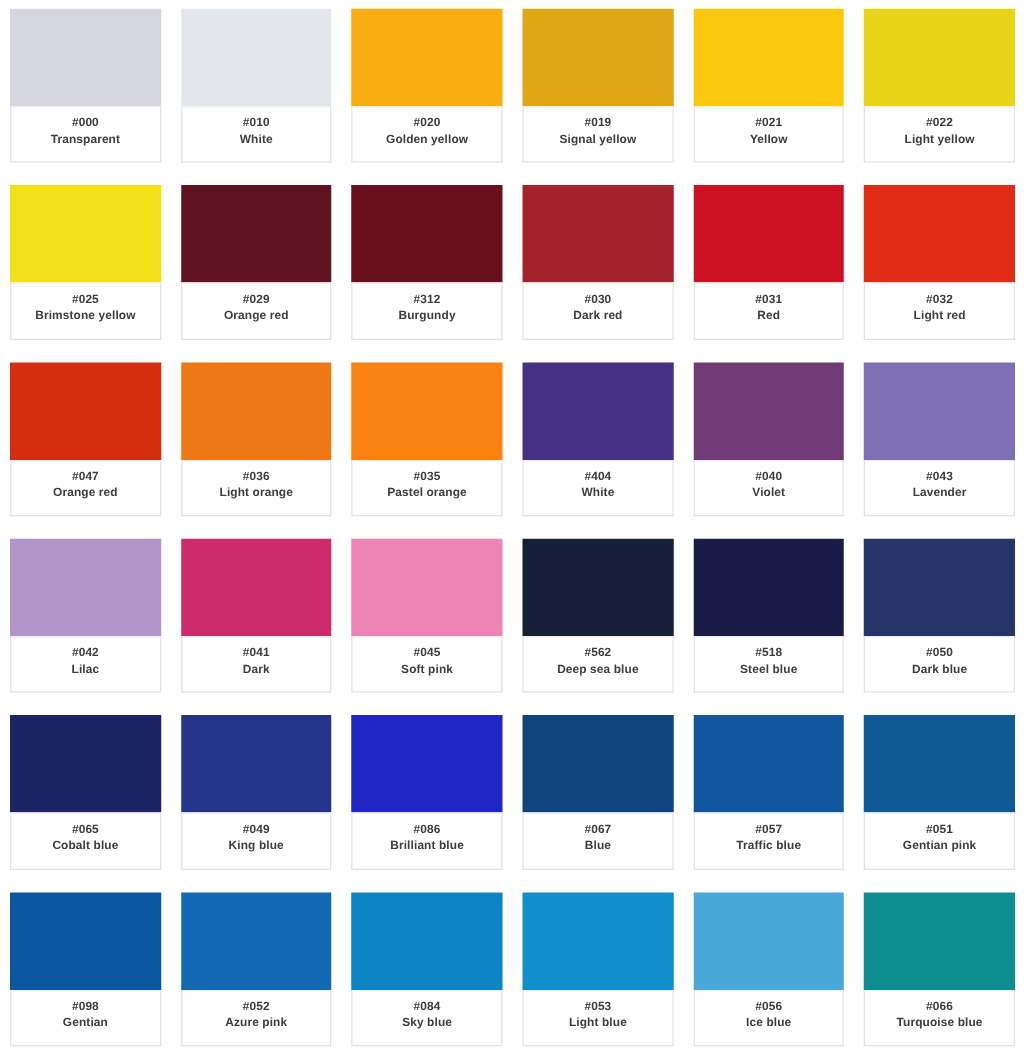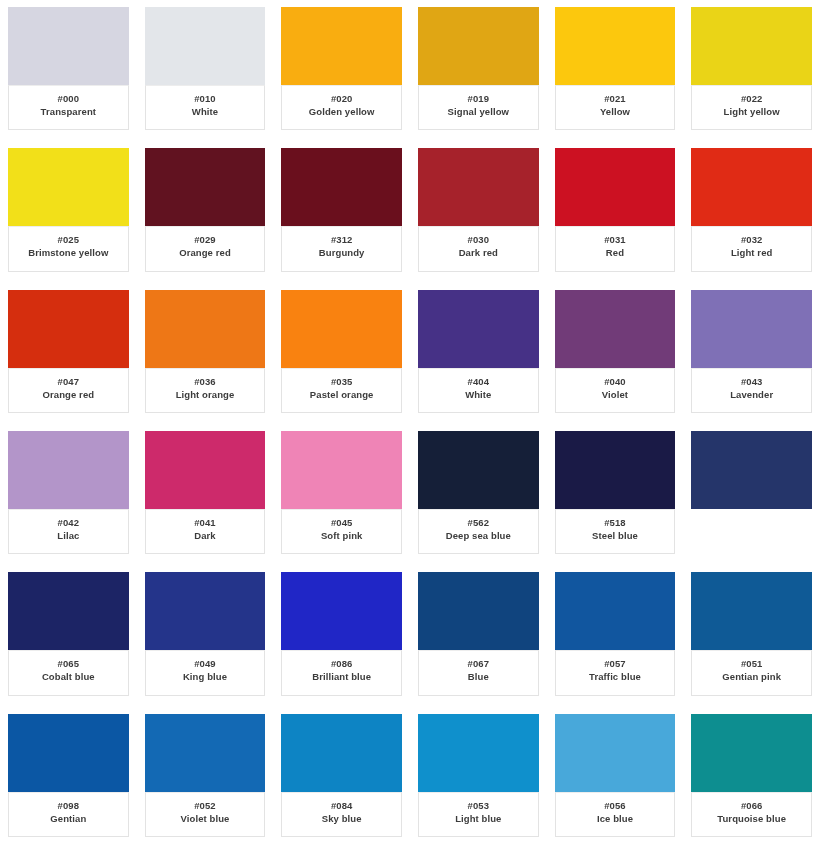--- a/index.html
+++ b/index.html
@@ -231,20 +231,24 @@
     </div>
     <div class="swatch-card">
       <div class="swatch-chip" style="background: rgb(26, 26, 70);"></div>
       <div class="swatch-label-plate">
         <div class="swatch-code">#518</div>
         <div class="swatch-name">Steel blue</div>
       </div>
     </div>
     <div class="swatch-card">
       <div class="swatch-chip" style="background: rgb(37, 53, 106);"></div>
+      <div class="swatch-label-plate">
+        <div class="swatch-code">#050</div>
+        <div class="swatch-name">Dark blue</div>
+      </div>
     </div>
     <div class="swatch-card">
       <div class="swatch-chip" style="background: rgb(28, 36, 101);"></div>
       <div class="swatch-label-plate">
         <div class="swatch-code">#065</div>
         <div class="swatch-name">Cobalt blue</div>
       </div>
     </div>
     <div class="swatch-card">
       <div class="swatch-chip" style="background: rgb(36, 52, 138);"></div>
@@ -285,21 +289,21 @@
       <div class="swatch-chip" style="background: rgb(11, 87, 164);"></div>
       <div class="swatch-label-plate">
         <div class="swatch-code">#098</div>
         <div class="swatch-name">Gentian</div>
       </div>
     </div>
     <div class="swatch-card">
       <div class="swatch-chip" style="background: rgb(19, 105, 180);"></div>
       <div class="swatch-label-plate">
         <div class="swatch-code">#052</div>
-        <div class="swatch-name">Violet blue</div>
+        <div class="swatch-name">Azure pink</div>
       </div>
     </div>
     <div class="swatch-card">
       <div class="swatch-chip" style="background: rgb(13, 132, 196);"></div>
       <div class="swatch-label-plate">
         <div class="swatch-code">#084</div>
         <div class="swatch-name">Sky blue</div>
       </div>
     </div>
     <div class="swatch-card">

